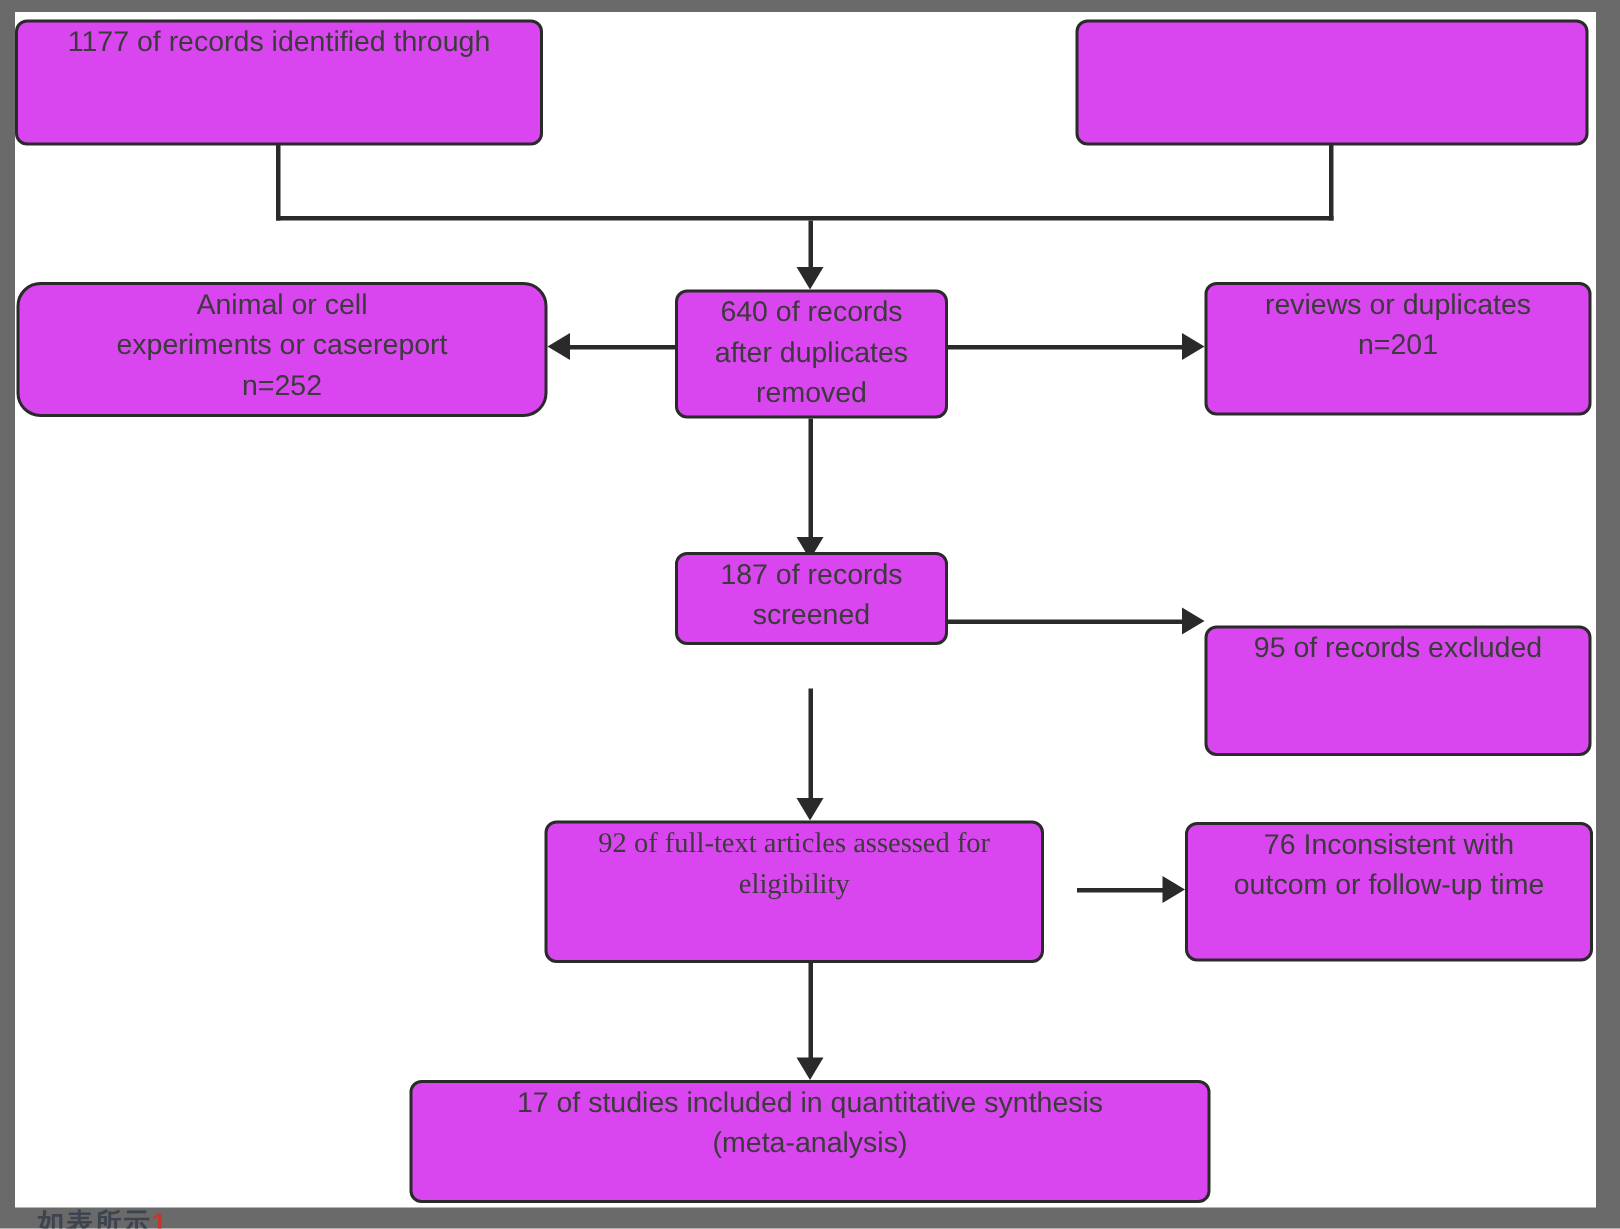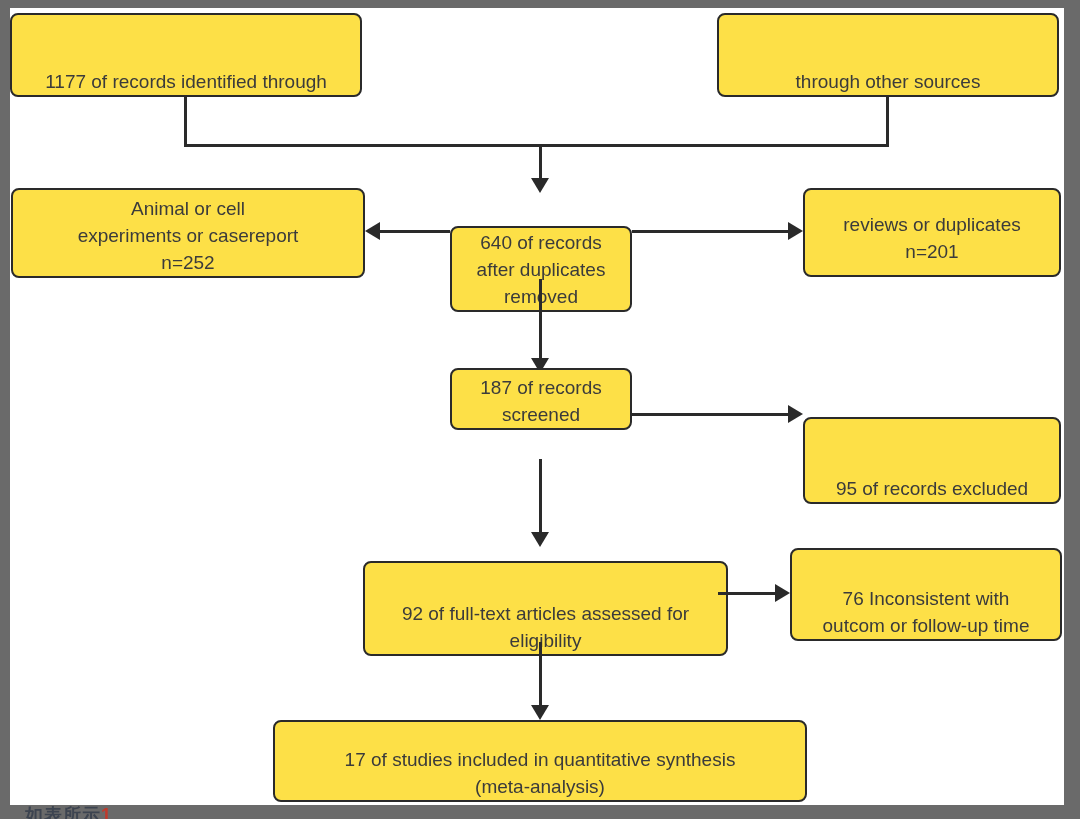--- a/index.html
+++ b/index.html
@@ -9,39 +9,39 @@
     background:#6a6a6a;
     overflow:hidden;
     font-family:"Liberation Sans","DejaVu Sans",sans-serif;
   }
   .canvas{
     position:absolute;left:10px;top:8px;width:1054px;height:797px;
     background:#ffffff;
   }
   .box{
     position:absolute;
-    background:#fde047;
+    background:#d946ef;
     border:2.5px solid #2a2a2a;
     border-radius:8px;
     display:flex;flex-direction:column;
-    justify-content:flex-end;align-items:center;
+    justify-content:flex-start;align-items:center;
     box-sizing:border-box;
     color:#3b3b3b;
     font-size:19px;line-height:27px;
     text-align:center;
   }
   
   .b-identified  {left:10px;  top:13px;  width:352px; height:84px;}
   .b-additional  {left:717px; top:13px;  width:342px; height:84px;}
-  .b-animal      {left:11px;  top:188px; width:354px; height:90px;}
-  .b-duplicates  {left:450px; top:193px; width:182px; height:86px;margin-top:33px;}
+  .b-animal      {left:11px;  top:188px; width:354px; height:90px;border-radius:16px;}
+  .b-duplicates  {left:450px; top:193px; width:182px; height:86px;}
   .b-reviews     {left:803px; top:188px; width:258px; height:89px; padding-bottom:10px;}
   .b-screened    {left:450px; top:368px; width:182px; height:62px;}
   .b-excluded    {left:803px; top:373px; width:258px; height:87px;margin-top:44px;}
-  .b-fulltext    {left:363px; top:561px; width:365px; height:95px;}
+  .b-fulltext    {left:363px; top:547px; width:333px; height:95px;font-family:Liberation Serif, serif;}
   .b-inconsistent{left:790px; top:548px; width:272px; height:93px;}
   .b-included    {left:273px; top:720px; width:534px; height:82px;}
 
   
   .hline,.vline{position:absolute;background:#2a2a2a;}
   .vline{width:3px;}
   .hline{height:3px;}
   .v-a    {left:184px; top:96px;  height:51px;}
   .v-b    {left:886px; top:96px;  height:51px;}
   .h-join {left:184px; top:144px; width:705px;}
@@ -79,21 +79,20 @@
 </head>
 <body>
 
 <div class="screen">
   <div class="canvas"></div>
 
   <div class="box b-identified">
     <div>1177 of records identified through</div>
   </div>
   <div class="box b-additional">
-    <div>through other sources</div>
   </div>
 
   <div class="vline v-a"></div>
   <div class="vline v-b"></div>
   <div class="hline h-join"></div>
   <div class="vline v-mid1"></div>
   <div class="ah ah-down ah-d1"></div>
 
   <div class="box b-animal">
     <div>Animal or cell</div>

